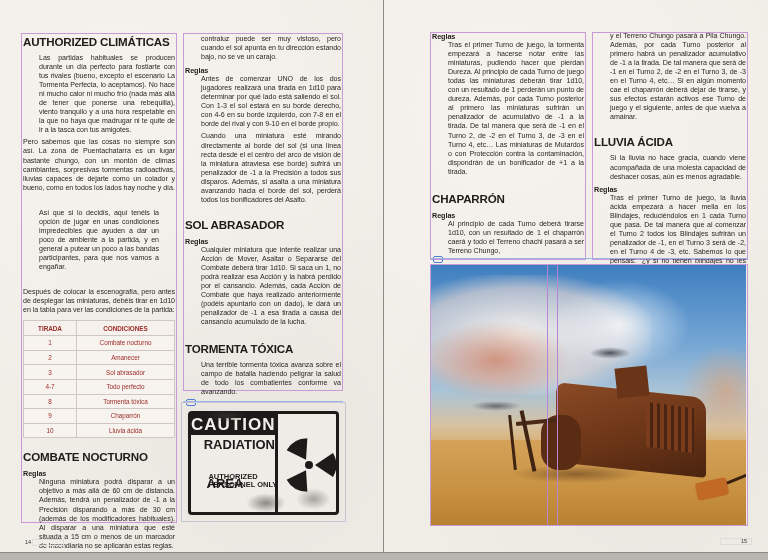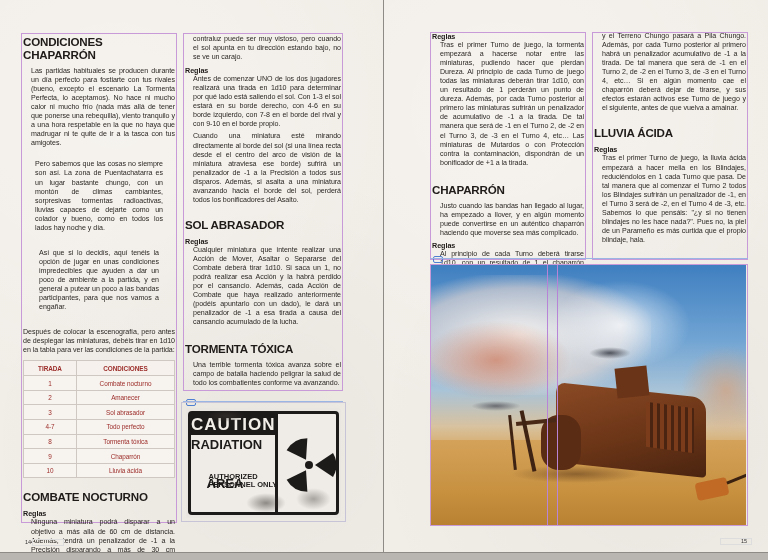--- a/index.html
+++ b/index.html
@@ -5,21 +5,21 @@
   html,body{margin:0;padding:0;}
   body{width:768px;height:560px;overflow:hidden;background:#d9d5cf;font-family:"Liberation Sans",sans-serif;}
   .spread{position:absolute;left:0;top:0;width:768px;height:552px;}
   .page{position:absolute;top:0;height:552px;background:#f1ede7;
         background-image:radial-gradient(circle at 30% 20%,rgba(255,255,255,.35),transparent 60%),radial-gradient(circle at 70% 80%,rgba(0,0,0,.03),transparent 55%);}
   .page.left{left:0;width:383px;border-right:1px solid #8e8a85;}
   .page.right{left:384px;width:384px;}
   .bottom-bar{position:absolute;left:0;top:552px;width:768px;height:8px;background:#b9b5b0;border-top:1px solid #8e8a85;}
   .frame{position:absolute;border:1px solid #c89ad8;box-sizing:border-box;}
   .col{position:absolute;font-size:7.1px;line-height:9.05px;color:#2b2724;text-align:justify;letter-spacing:-0.05px;}
-  .col p{margin:0 0 3px 8px;}
+  .col p{margin:0 0 3px 16px;}
   .h{font-weight:bold;font-size:11.6px;line-height:13px;color:#1e1b19;margin:0 0 6px 0;letter-spacing:-0.2px;}
   .sub{font-weight:bold;font-size:7.2px;color:#1e1b19;}
   .gap{height:10px;}
   table.cond{border-collapse:collapse;width:152px;margin:5px 0 0 0;font-size:6.4px;}
   table.cond th{color:#9c2d2a;font-weight:bold;height:12px;text-align:center;border:1px solid #cfc8c2;background:#f6f1ec;}
   table.cond td{color:#9c2d2a;height:11.6px;text-align:center;border:1px solid #cfc8c2;background:#f7f3ee;}
   table.cond td:first-child,table.cond th:first-child{width:50px;}
   .pagenum{position:absolute;font-size:5.5px;color:#333;}
   .pn-box{position:absolute;width:30px;height:5px;border:1px solid #ddd;}
   .img-sign{position:absolute;left:186px;top:408px;width:155px;height:110px;}
@@ -31,23 +31,23 @@
 </head>
 <body>
 
 <div class="spread">
 
   <div class="page left">
     <div class="frame" style="left:21px;top:33px;width:156px;height:490px;"></div>
     <div class="frame" style="left:183px;top:33px;width:160px;height:358px;"></div>
 
     <div class="col" style="left:23px;top:35px;width:152px;">
-      <div class="h">CONDICIONES CHAPARRÓN</div>
+      <div class="h">AUTHORIZED CLIMÁTICAS</div>
       <p>Las partidas habituales se producen durante un día perfecto para fostiarte con tus rivales (bueno, excepto el escenario La Tormenta Perfecta, lo aceptamos). No hace ni mucho calor ni mucho frío (nada más allá de tener que ponerse una rebequilla), viento tranquilo y a una hora respetable en la que no haya que madrugar ni te quite de ir a la tasca con tus amigotes.</p>
-      <p style="margin:12px;">Pero sabemos que las cosas no siempre son así. La zona de Puentachatarra es un lugar bastante chungo, con un montón de climas cambiantes, sorpresivas tormentas radioactivas, lluvias capaces de dejarte como un colador y bueno, como en todos los lados hay noche y día.</p>
+      <p style="margin:0;">Pero sabemos que las cosas no siempre son así. La zona de Puentachatarra es un lugar bastante chungo, con un montón de climas cambiantes, sorpresivas tormentas radioactivas, lluvias capaces de dejarte como un colador y bueno, como en todos los lados hay noche y día.</p>
       <p style="margin:16px;">Así que si lo decidís, aquí tenéis la opción de jugar en unas condiciones impredecibles que ayuden a dar un poco de ambiente a la partida, y en general a putear un poco a las bandas participantes, para que nos vamos a engañar.</p>
       <p style="margin:0;">Después de colocar la escenografía, pero antes de desplegar las miniaturas, debéis tirar en 1d10 en la tabla para ver las condiciones de la partida:</p>
 
       <table class="cond">
         <tbody>
             <tr>
           <th>TIRADA</th>
           <th>CONDICIONES</th>
         </tr>
         <tr>
@@ -107,21 +107,21 @@
     <div class="anchor-icon" style="left:186px;top:399px;"></div>
     <div class="blue-line" style="left:183px;top:401px;width:160px;"></div>
     <div class="frame" style="left:181px;top:402px;width:165px;height:120px;border-color:#c8c4d8;"></div>
 
     <div class="img-sign">
       <div style="position:absolute;left:0;top:0;width:155px;height:110px;background:#e9e6e1;border-radius:3px;"></div>
       <div style="position:absolute;left:2px;top:3px;width:151px;height:104px;border:3px solid #1d1b1a;border-radius:4px;box-sizing:border-box;background:#efece7;"></div>
       <div style="position:absolute;left:5px;top:6px;width:84px;height:21px;background:#1d1b1a;"></div>
       <div style="position:absolute;left:5px;top:6px;width:84px;height:21px;color:#f2efe9;font-weight:bold;font-size:17px;line-height:21px;text-align:center;letter-spacing:1px;">CAUTION</div>
       <div style="position:absolute;left:89px;top:6px;width:3px;height:98px;background:#1d1b1a;"></div>
-      <div style="position:absolute;left:5px;top:30px;width:84px;text-align:left;color:#1d1b1a;font-weight:bold;font-size:13px;line-height:14px;">RADIATION</div>
+      <div style="position:absolute;left:5px;top:30px;width:84px;text-align:right;color:#1d1b1a;font-weight:bold;font-size:13px;line-height:14px;">RADIATION</div>
       <div style="position:absolute;left:5px;top:45px;width:68px;text-align:center;color:#1d1b1a;font-weight:bold;font-size:13px;line-height:14px;margin-top:24px;">AREA</div>
       <div style="position:absolute;left:5px;top:65px;width:84px;text-align:center;color:#1d1b1a;font-weight:bold;font-size:7.5px;line-height:8px;">AUTHORIZED</div>
       <div style="position:absolute;left:5px;top:73px;width:104px;text-align:center;color:#1d1b1a;font-weight:bold;font-size:7.5px;line-height:8px;">PERSONNEL ONLY</div>
       <svg style="position:absolute;left:96px;top:30px;" width="54" height="54" viewBox="0 0 54 54">
         <g fill="#1d1b1a" transform="translate(27,27)">
           <circle r="4"></circle>
           <path d="M0,-6 L-12,-24 A24,24 0 0 1 12,-24 Z" transform="rotate(-30)"></path>
           <path d="M0,-6 L-12,-24 A24,24 0 0 1 12,-24 Z" transform="rotate(90)"></path>
           <path d="M0,-6 L-12,-24 A24,24 0 0 1 12,-24 Z" transform="rotate(210)"></path>
         </g>
@@ -137,29 +137,29 @@
 
   <div class="page right">
     <div class="frame" style="left:46px;top:32px;width:156px;height:228px;"></div>
     <div class="frame" style="left:208px;top:32px;width:156px;height:228px;"></div>
 
     <div class="col" style="left:48px;top:32px;width:152px;">
       <div class="sub">Reglas</div>
       <p>Tras el primer Turno de juego, la tormenta empezará a hacerse notar entre las miniaturas, pudiendo hacer que pierdan Dureza. Al principio de cada Turno de juego todas las miniaturas deberán tirar 1d10, con un resultado de 1 perderán un punto de dureza. Además, por cada Turno posterior al primero las miniaturas sufrirán un penalizador de acumulativo de -1 a la tirada. De tal manera que será de -1 en el Turno 2, de -2 en el Turno 3, de -3 en el Turno 4, etc… Las miniaturas de Mutardos o con Protección contra la contaminación, dispondrán de un bonificador de +1 a la tirada.</p>
       <div class="gap" style="height:12px;"></div>
       <div class="h">CHAPARRÓN</div>
-      <p>Justo cuando las bandas han llegado al lugar, ha empezado a llover, y en algún momento puede convertirse en un auténtico chaparrón haciendo que moverse sea más complicado.</p>
       <div class="sub">Reglas</div>
       <p>Al principio de cada Turno deberá tirarse 1d10, con un resultado de 1 el chaparrón caerá y todo el Terreno chachi pasará a ser Terreno Chungo,</p>
     </div>
 
     <div class="col" style="left:210px;top:32px;width:152px;">
       <p>y el Terreno Chungo pasará a Pila Chungo. Además, por cada Turno posterior al primero habrá un penalizador acumulativo de -1 a la tirada. De tal manera que será de -1 en el Turno 2, de -2 en el Turno 3, de -3 en el Turno 4, etc… Si en algún momento cae el chaparrón deberá dejar de tirarse, y sus efectos estarán activos ese Turno de juego y el siguiente, antes de que vuelva a amainar.</p>
       <div class="gap" style="height:10px;"></div>
       <div class="h">LLUVIA ÁCIDA</div>
+      <p>Si la lluvia no hace gracia, cuando viene acompañada de una molesta capacidad de deshacer cosas, aún es menos agradable.</p>
       <div class="sub">Reglas</div>
       <p>Tras el primer Turno de juego, la lluvia ácida empezará a hacer mella en los Blindajes, reduciéndolos en 1 cada Turno que pasa. De tal manera que al comenzar el Turno 2 todos los Blindajes sufrirán un penalizador de -1, en el Turno 3 será de -2, en el Turno 4 de -3, etc. Sabemos lo que pensáis: "¿y si no tienen blindajes no les hace nada?". Pues no, la piel de un Parameño es más curtida que el propio blindaje, hala.</p>
     </div>
 
     <div class="anchor-icon" style="left:49px;top:256px;"></div>
     <div class="blue-line" style="left:46px;top:258px;width:318px;"></div>
 
     <div class="img-wrap" style="left:47px;">
       <div style="position:absolute;inset:0;background:linear-gradient(180deg,#3f7fc0 0%,#6fa3d3 28%,#a8c3d8 48%,#d8c2a0 62%,#d6a65d 72%,#c99545 86%,#b88538 100%);"></div>
       <div style="position:absolute;left:-20px;top:10px;width:240px;height:120px;background:radial-gradient(ellipse at 45% 50%,rgba(250,245,240,.95),rgba(240,220,210,.6) 55%,transparent 75%);"></div>

